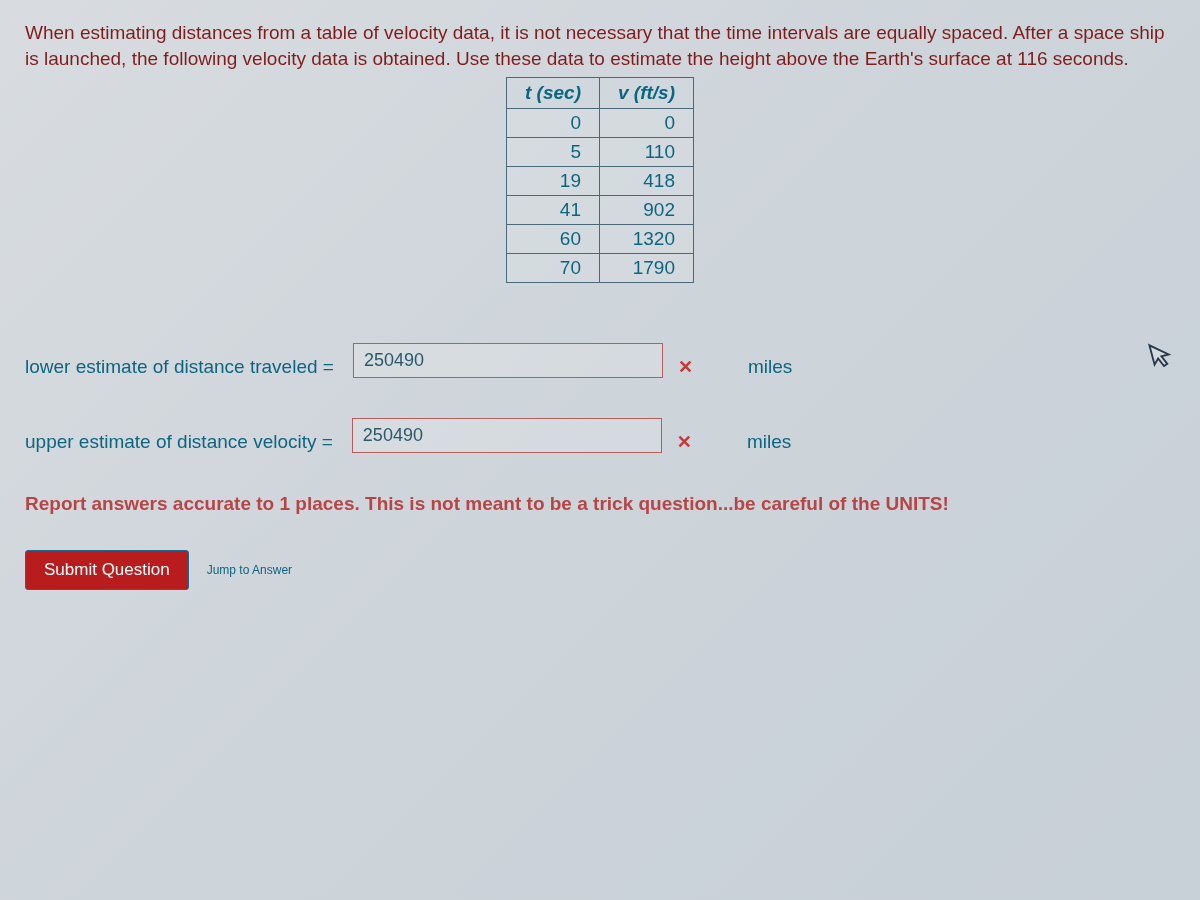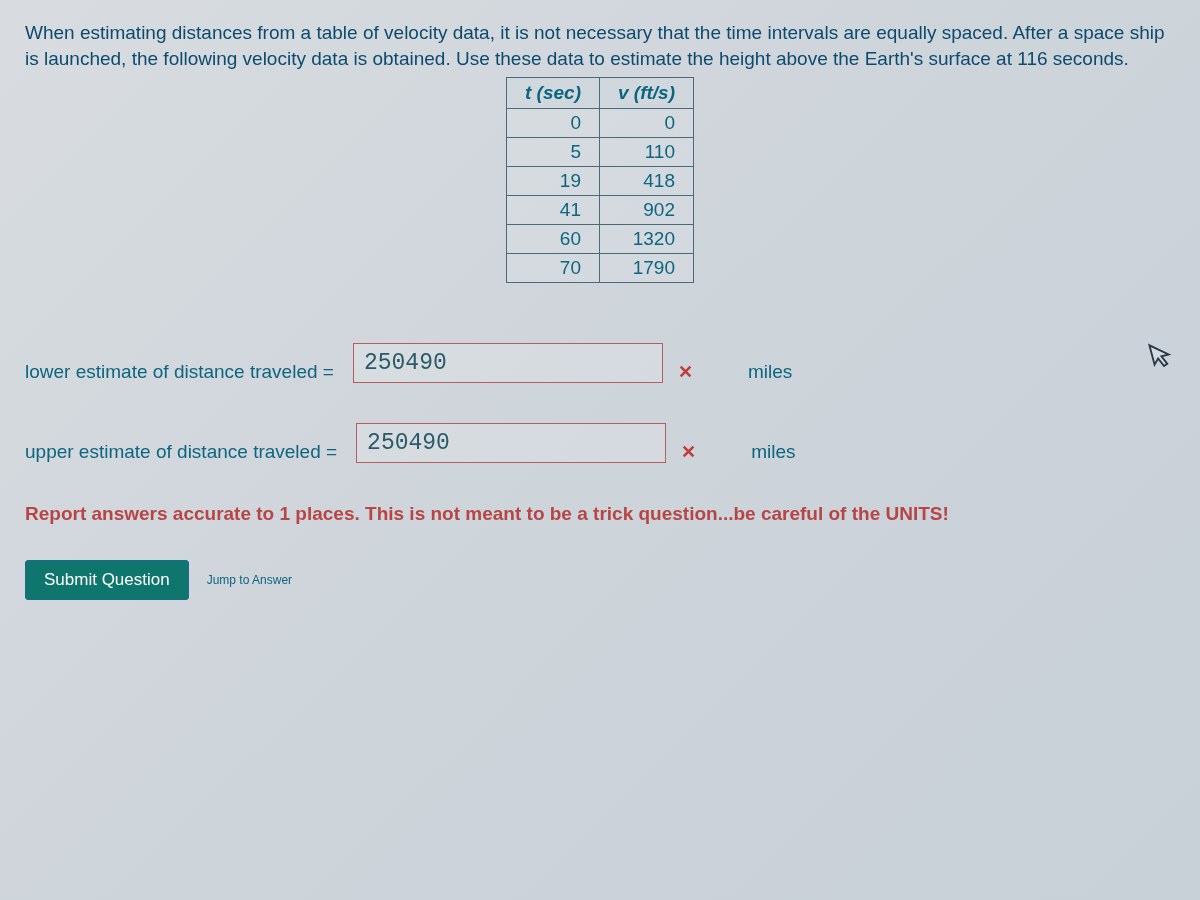--- a/index.html
+++ b/index.html
@@ -11,21 +11,21 @@
       font-family: "Segoe UI", Tahoma, Arial, sans-serif;
       background: linear-gradient(135deg, #d8dce0 0%, #cdd4da 50%, #c8d0d8 100%);
       padding: 20px 25px;
       color: #1a6b8c;
       font-size: 19px;
       width: 1200px;
       height: 900px;
       position: relative;
     }
     .problem-text {
-      color: #0c4a6e;
+      color: #7f1d1d;
       line-height: 1.35;
       margin-bottom: 6px;
       font-weight: 500;
     }
     .data-table {
       margin: 0 auto 60px auto;
       border-collapse: collapse;
       background: rgba(255,255,255,0.1);
       padding-left: 28px;
     }
@@ -49,24 +49,24 @@
       display: flex;
       align-items: flex-end;
       gap: 19px;
       margin-bottom: 40px;
       color: #0d6580;
     }
     .answer-input {
       border: 1.5px solid #b85c5c;
       background: rgba(255,255,255,0.15);
       padding: 6px 10px;
-      font-size: 23px;
+      font-size: 18px;
       color: #2a5a6a;
       width: 310px;
-      font-family: Liberation Mono, monospace;
+      font-family: Liberation Sans, sans-serif;
     }
     .mark-icon {
       color: #c23a3a;
       font-weight: bold;
       font-size: 18px;
       margin-left: -4px;
     }
     .units {
       color: #0d6580;
       margin-left: 36px;
@@ -77,21 +77,21 @@
       margin-top: 10px;
       margin-bottom: 35px;
       font-weight: bold;
     }
     .button-row {
       display: flex;
       align-items: center;
       gap: 18px;
     }
     .submit-btn {
-      background: #0f766e;
+      background: #b91c1c;
       color: #fff;
       border: 1px solid #1a6a94;
       padding: 9px 18px;
       font-size: 17px;
       font-family: inherit;
       cursor: pointer;
       border-radius: 3px;
     }
     .jump-link {
       color: #0d6580;
@@ -148,21 +148,21 @@
 </table>
 
 <div class="answer-row">
   <span>lower estimate of distance traveled =</span>
   <input class="answer-input" type="text" value="250490" style="">
   <span class="mark-icon">✕</span>
   <span class="units">miles</span>
 </div>
 
 <div class="answer-row">
-  <span>upper estimate of distance traveled =</span>
+  <span>upper estimate of distance velocity =</span>
   <input class="answer-input" type="text" value="250490" style="">
   <span class="mark-icon">✕</span>
   <span class="units">miles</span>
 </div>
 
 <p class="hint-text">Report answers accurate to 1 places. This is not meant to be a trick question...be careful of the UNITS!</p>
 
 <div class="button-row">
   <button class="submit-btn">Submit Question</button>
   <span class="jump-link">Jump to Answer</span>

